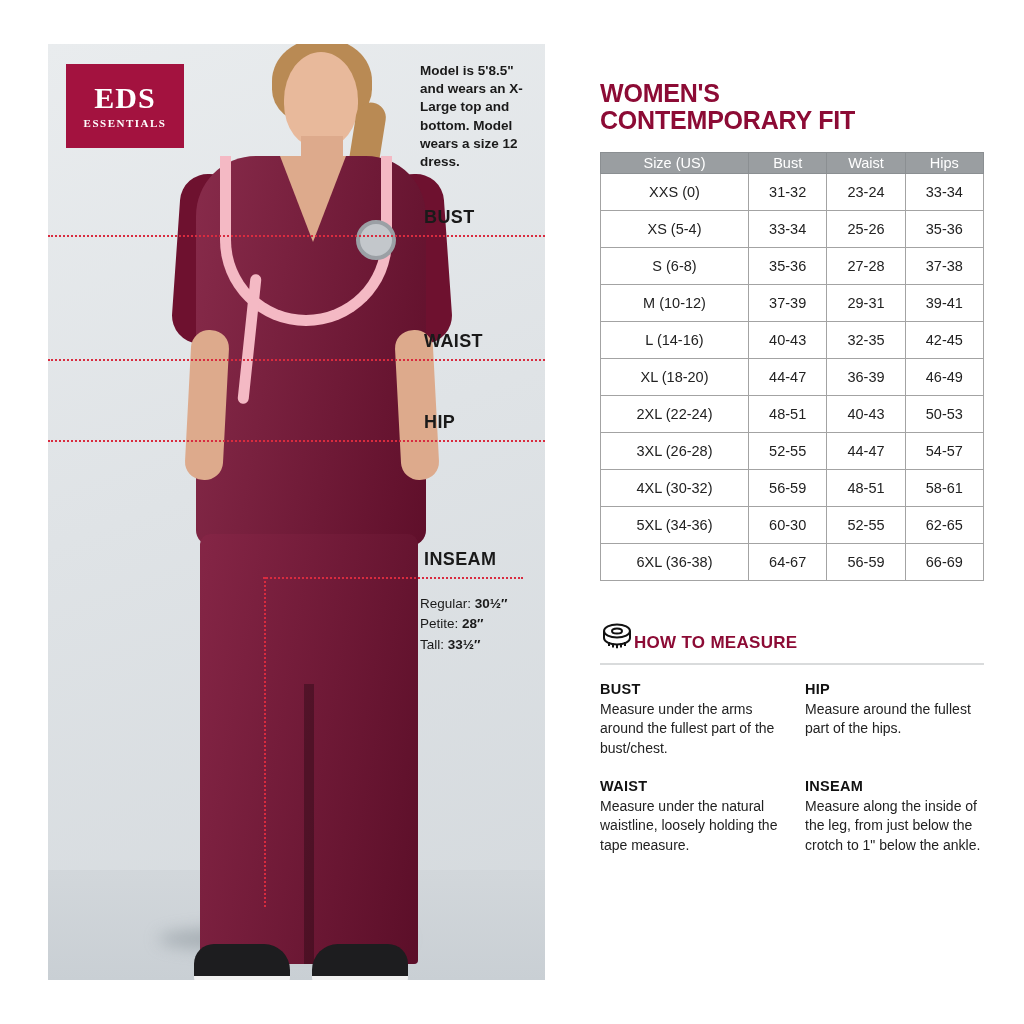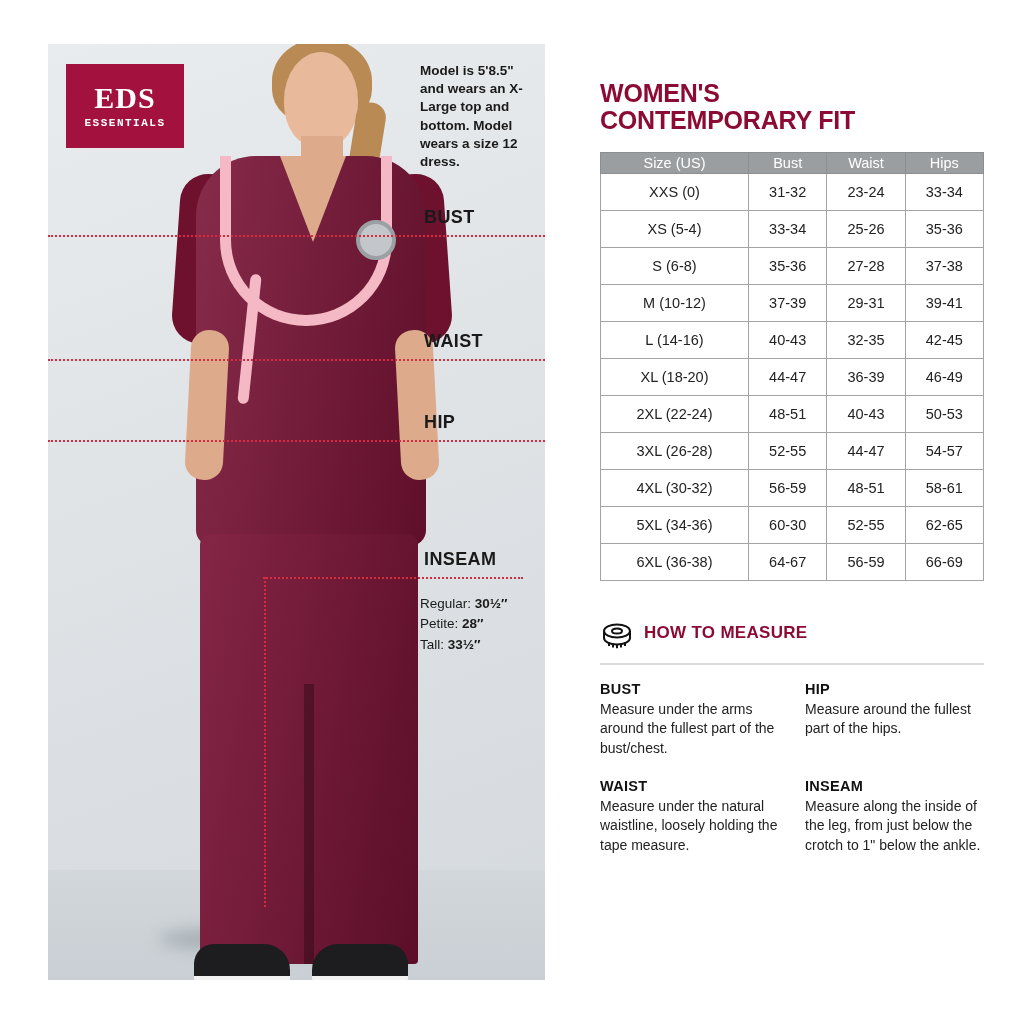--- a/index.html
+++ b/index.html
@@ -173,21 +173,21 @@
     display: flex; flex-direction: column;
     align-items: center; justify-content: center;
     color: #ffffff;
   }
   .logo-main {
     font-size: 30px; font-weight: bold; letter-spacing: 1px;
     line-height: 1; font-family: "Liberation Serif", serif;
   }
   .logo-sub {
     font-size: 11px; font-weight: bold; letter-spacing: 1.5px;
-    margin-top: 4px; font-family: Liberation Mono, monospace; text-align: center;
+    margin-top: 4px; font-family: Liberation Serif, serif; text-align: center;
   }
 
   
   .model-note {
     position: absolute; left: 372px; top: 18px;
     width: 120px;
     font-size: 13.5px; line-height: 1.35;
     color: #1a1a1a; font-weight: bold;
   }
 
@@ -255,21 +255,21 @@
     text-align: center;
     background: #ffffff;
   }
   table.size-table td.size-col { width: 148px; }
 
   .howto {
     margin-top: 42px;
     width: 384px;
   }
   .howto-head {
-    display: flex; align-items: flex-start; gap: 10px;
+    display: flex; align-items: flex-end; 
   }
   .howto-title {
     color: #8c0b35; font-weight: bold; font-size: 17px;
     letter-spacing: 0.3px;
   }
   .howto-rule {
     border-top: 2px solid #d9dbdc;
     margin-top: 10px; margin-bottom: 16px;
   }
   .howto-grid {

